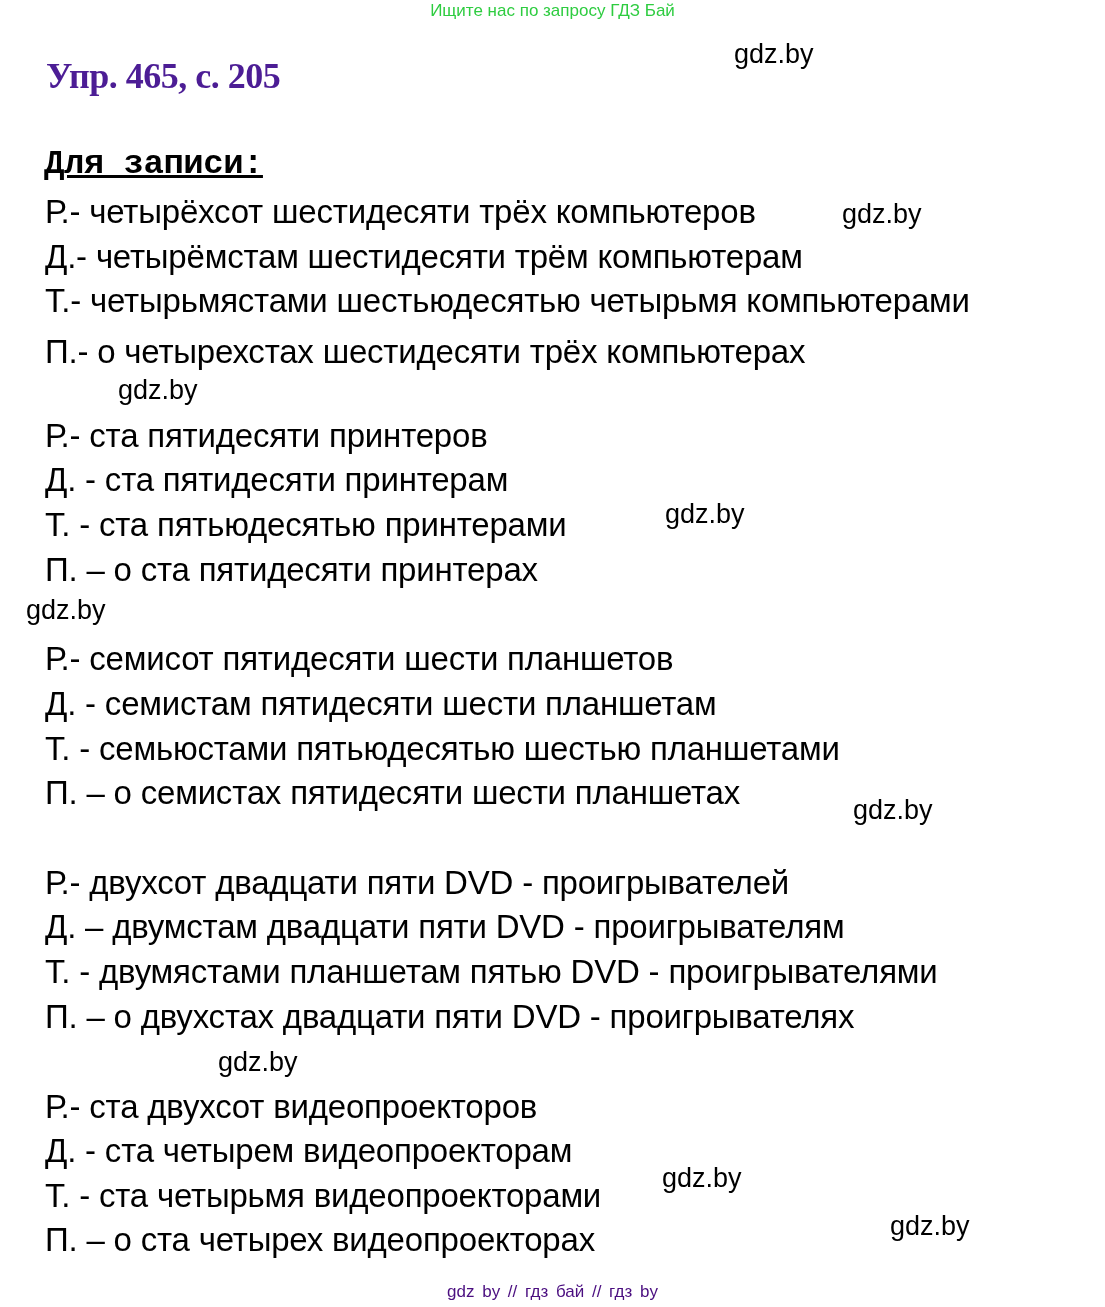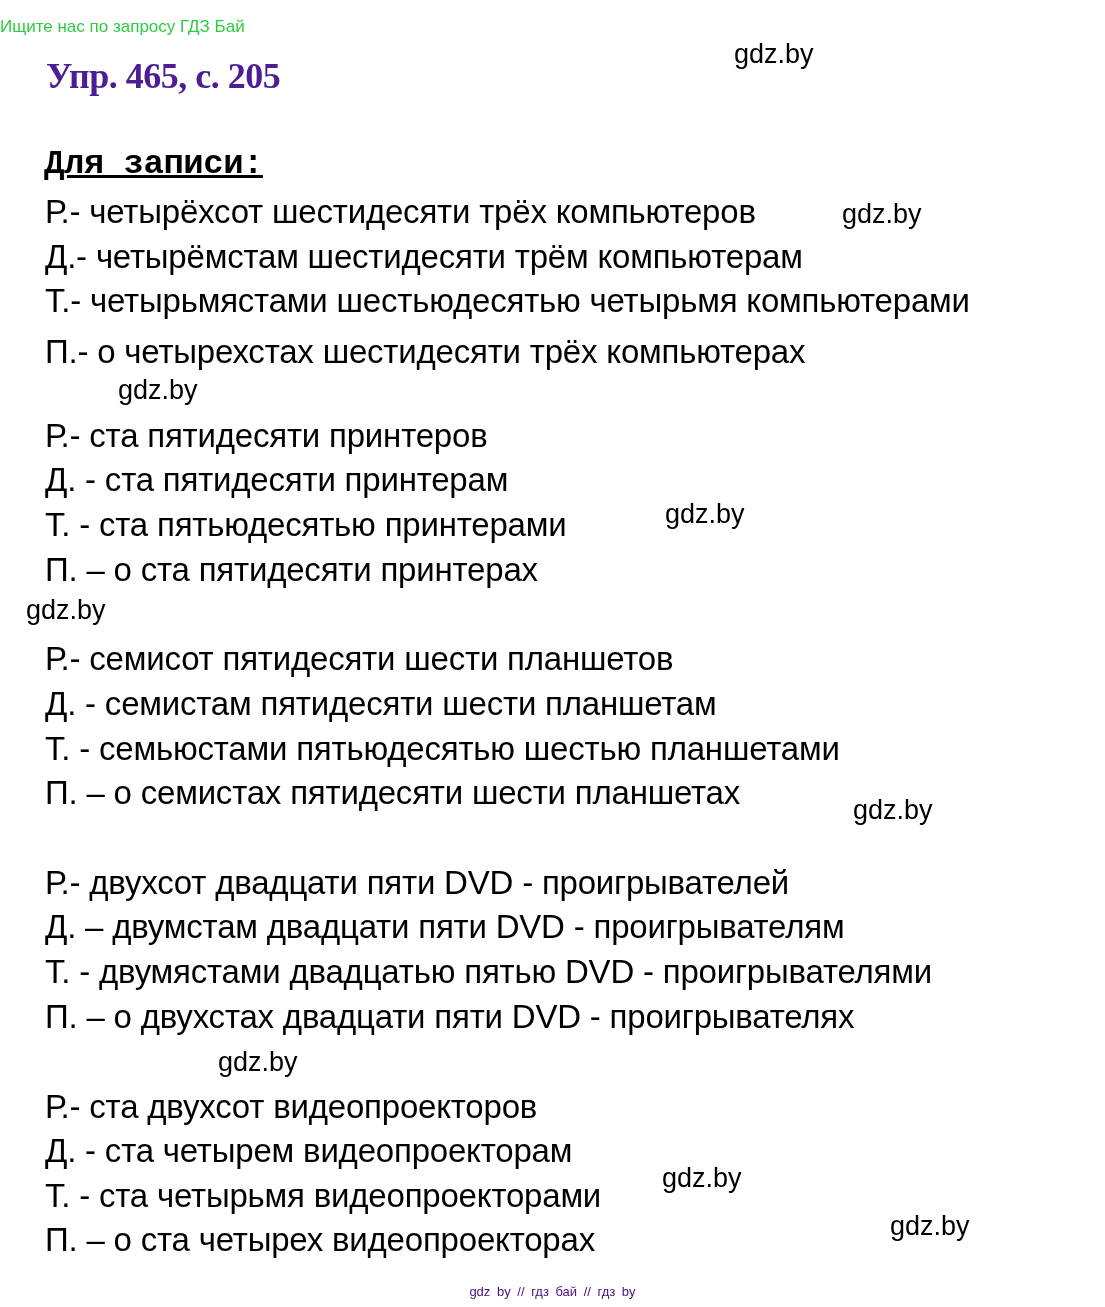--- a/index.html
+++ b/index.html
@@ -1,18 +1,18 @@
 <!DOCTYPE html>
 <html><head>
 <meta charset="utf-8">
 <style>
   html, body { margin: 0; padding: 0; background: #ffffff; }
   body { width: 1105px; height: 1307px; position: relative; overflow: hidden; }
   .top-banner {
-    position: absolute; top: 16px; left: 0; width: 1105px; 
+    position: absolute; top: 0; left: 0; width: 1105px; text-align: center;
     font-family: "Liberation Sans", sans-serif; font-size: 17px; color: #2ecc40;
     line-height: 22px;
   }
   .title {
     position: absolute; left: 46px; top: 54px;
     font-family: "Liberation Serif", serif; font-weight: bold; font-size: 36px;
     color: #4c1d95; line-height: 44px; letter-spacing: -0.5px;
   }
   .subtitle {
     position: absolute; left: 44px; top: 142px;
@@ -23,21 +23,21 @@
     position: absolute; left: 45px;
     font-family: Liberation Sans, sans-serif; font-size: 33px; color: #000;
     line-height: 40px; white-space: nowrap; letter-spacing: -0.2px;
   }
   .wm {
     position: absolute; font-family: "Liberation Sans", sans-serif; font-size: 27px;
     color: #000; line-height: 32px; white-space: nowrap; text-align: right;
   }
   .footer {
     position: absolute; top: 1281px; left: 0; width: 1105px; text-align: center;
-    font-family: "Liberation Sans", sans-serif; font-size: 13px; color: #4b0f80;
+    font-family: "Liberation Sans", sans-serif; font-size: 17px; color: #4b0f80;
     line-height: 22px; word-spacing: 3px;
   }
 </style>
 </head>
 <body>
 
 <div class="top-banner">Ищите нас по запросу ГДЗ Бай</div>
 
 <div class="title">Упр. 465, с. 205</div>
 <div class="subtitle">Для записи:</div>
@@ -52,21 +52,21 @@
 <div class="line" style="top:505px">Т. - ста пятьюдесятью принтерами</div>
 <div class="line" style="top:550px">П. – о ста пятидесяти принтерах</div>
 
 <div class="line" style="top:639px">Р.- семисот пятидесяти шести планшетов</div>
 <div class="line" style="top:684px">Д. - семистам пятидесяти шести планшетам</div>
 <div class="line" style="top:729px">Т. - семьюстами пятьюдесятью шестью планшетами</div>
 <div class="line" style="top:773px">П. – о семистах пятидесяти шести планшетах</div>
 
 <div class="line" style="top:863px">Р.- двухсот двадцати пяти DVD - проигрывателей</div>
 <div class="line" style="top:907px">Д. – двумстам двадцати пяти DVD - проигрывателям</div>
-<div class="line" style="top:952px">Т. - двумястами двадцатью пятью DVD - проигрывателями</div>
+<div class="line" style="top:952px">Т. - двумястами планшетам пятью DVD - проигрывателями</div>
 <div class="line" style="top:997px">П. – о двухстах двадцати пяти DVD - проигрывателях</div>
 
 <div class="line" style="top:1087px">Р.- ста двухсот видеопроекторов</div>
 <div class="line" style="top:1131px">Д. - ста четырем видеопроекторам</div>
 <div class="line" style="top:1176px">Т. - ста четырьмя видеопроекторами</div>
 <div class="line" style="top:1220px">П. – о ста четырех видеопроекторах</div>
 
 <div class="wm" style="left:734px; top:38px">gdz.by</div>
 <div class="wm" style="left:842px; top:198px">gdz.by</div>
 <div class="wm" style="left:118px; top:374px">gdz.by</div>

